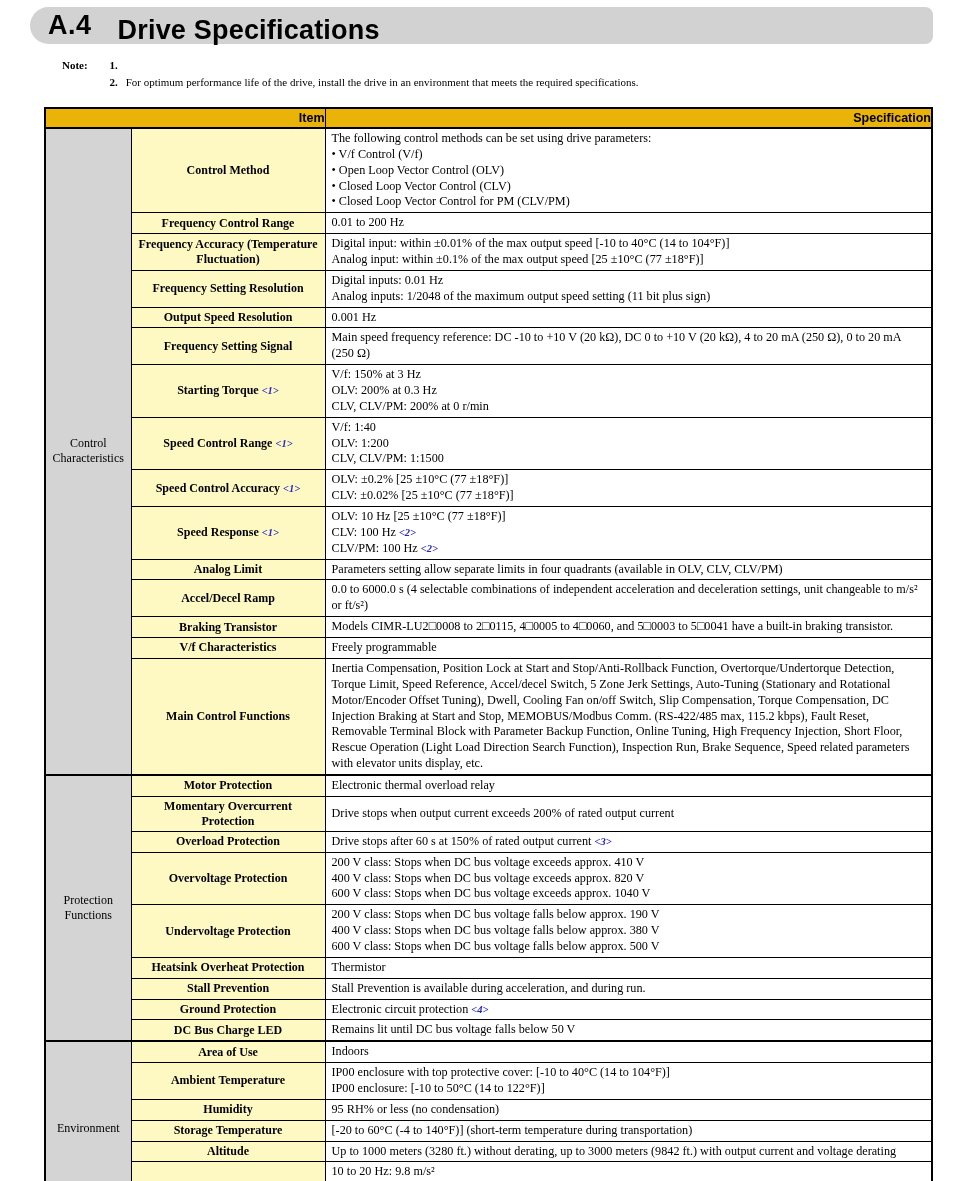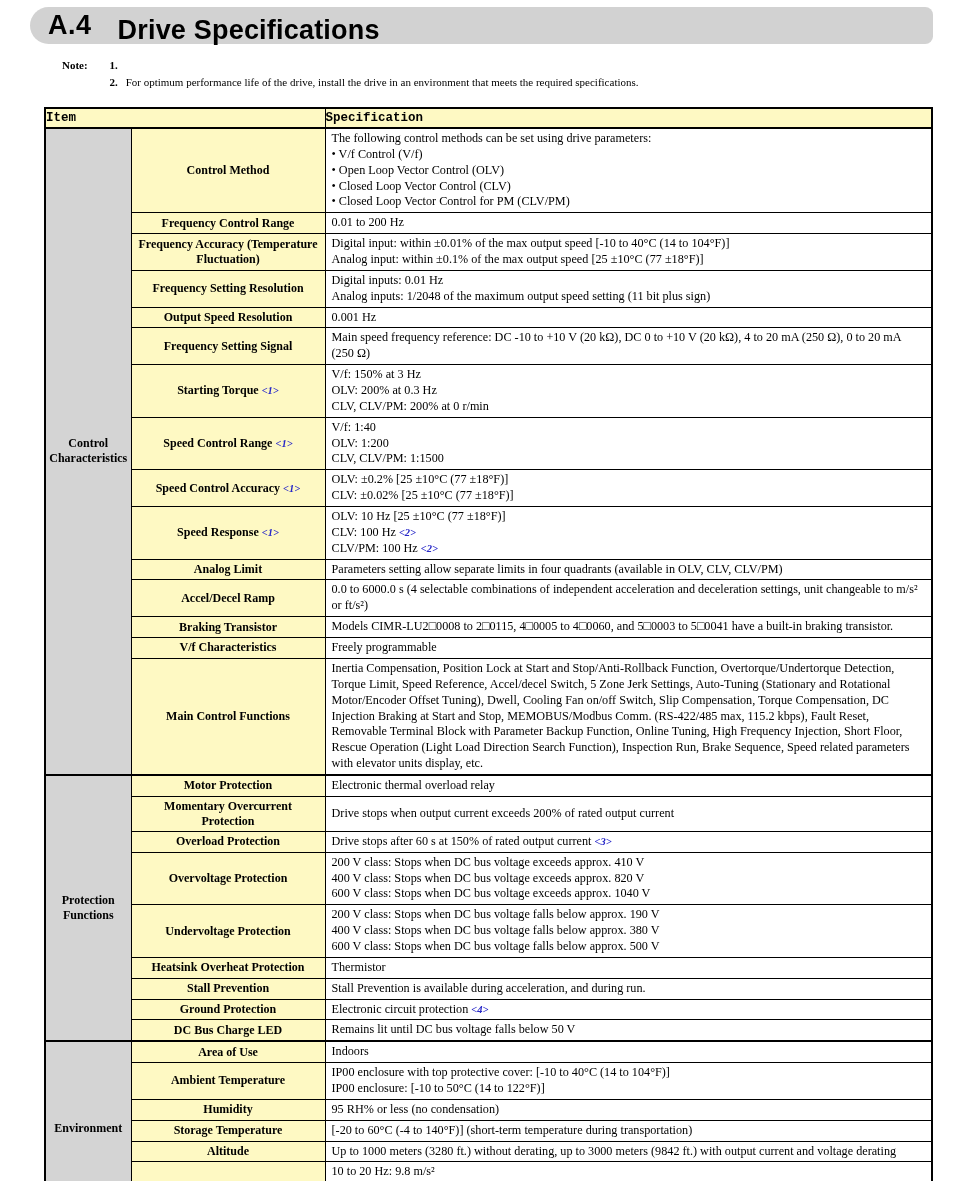--- a/index.html
+++ b/index.html
@@ -19,23 +19,23 @@
   .note-label{font-weight:bold;margin-right:10px;}
   .note-row{display:flex;}
   .note-num{font-weight:bold;width:20px;text-align:right;margin-right:8px;flex:none;}
 
   
   .spec-table{position:absolute;left:44px;top:107px;width:889px;border-collapse:collapse;
               border:2px solid #000;table-layout:fixed;}
   .spec-table col.c-group{width:86px;}
   .spec-table col.c-item{width:194px;}
   .spec-table th, .spec-table td{border:1px solid #000;vertical-align:middle;}
-  .spec-table thead th{background:#fef9c3;font-family:Liberation Mono, monospace;
-        font-weight:bold;font-size:12.5px;text-align:left;padding:2px 0;}
-  td.group-cell{background:#d4d4d4;font-weight:bold;font-size:12px;text-align:center;
+  .spec-table thead th{background:#eab308;font-family:Liberation Sans, sans-serif;
+        font-weight:bold;font-size:12.5px;text-align:right;padding:2px 0;}
+  td.group-cell{background:#d4d4d4;font-weight:normal;font-size:12px;text-align:center;
         padding:16px 3px;line-height:1.25;}
   td.item-cell{background:#fef9c3;font-weight:bold;font-size:12px;text-align:center;
         padding:2px 6px;line-height:1.25;}
   td.spec-cell{background:#fff;font-size:12.2px;padding:2px 6px;line-height:1.3;}
   td.spec-cell .line{min-height:15px;}
   tr.group-start td{border-top:2px solid #000;}
   .mk{color:#2828c8;font-style:italic;font-weight:bold;font-size:10.5px;}
   td.spec-cell .mk{font-weight:bold;}
 
   

